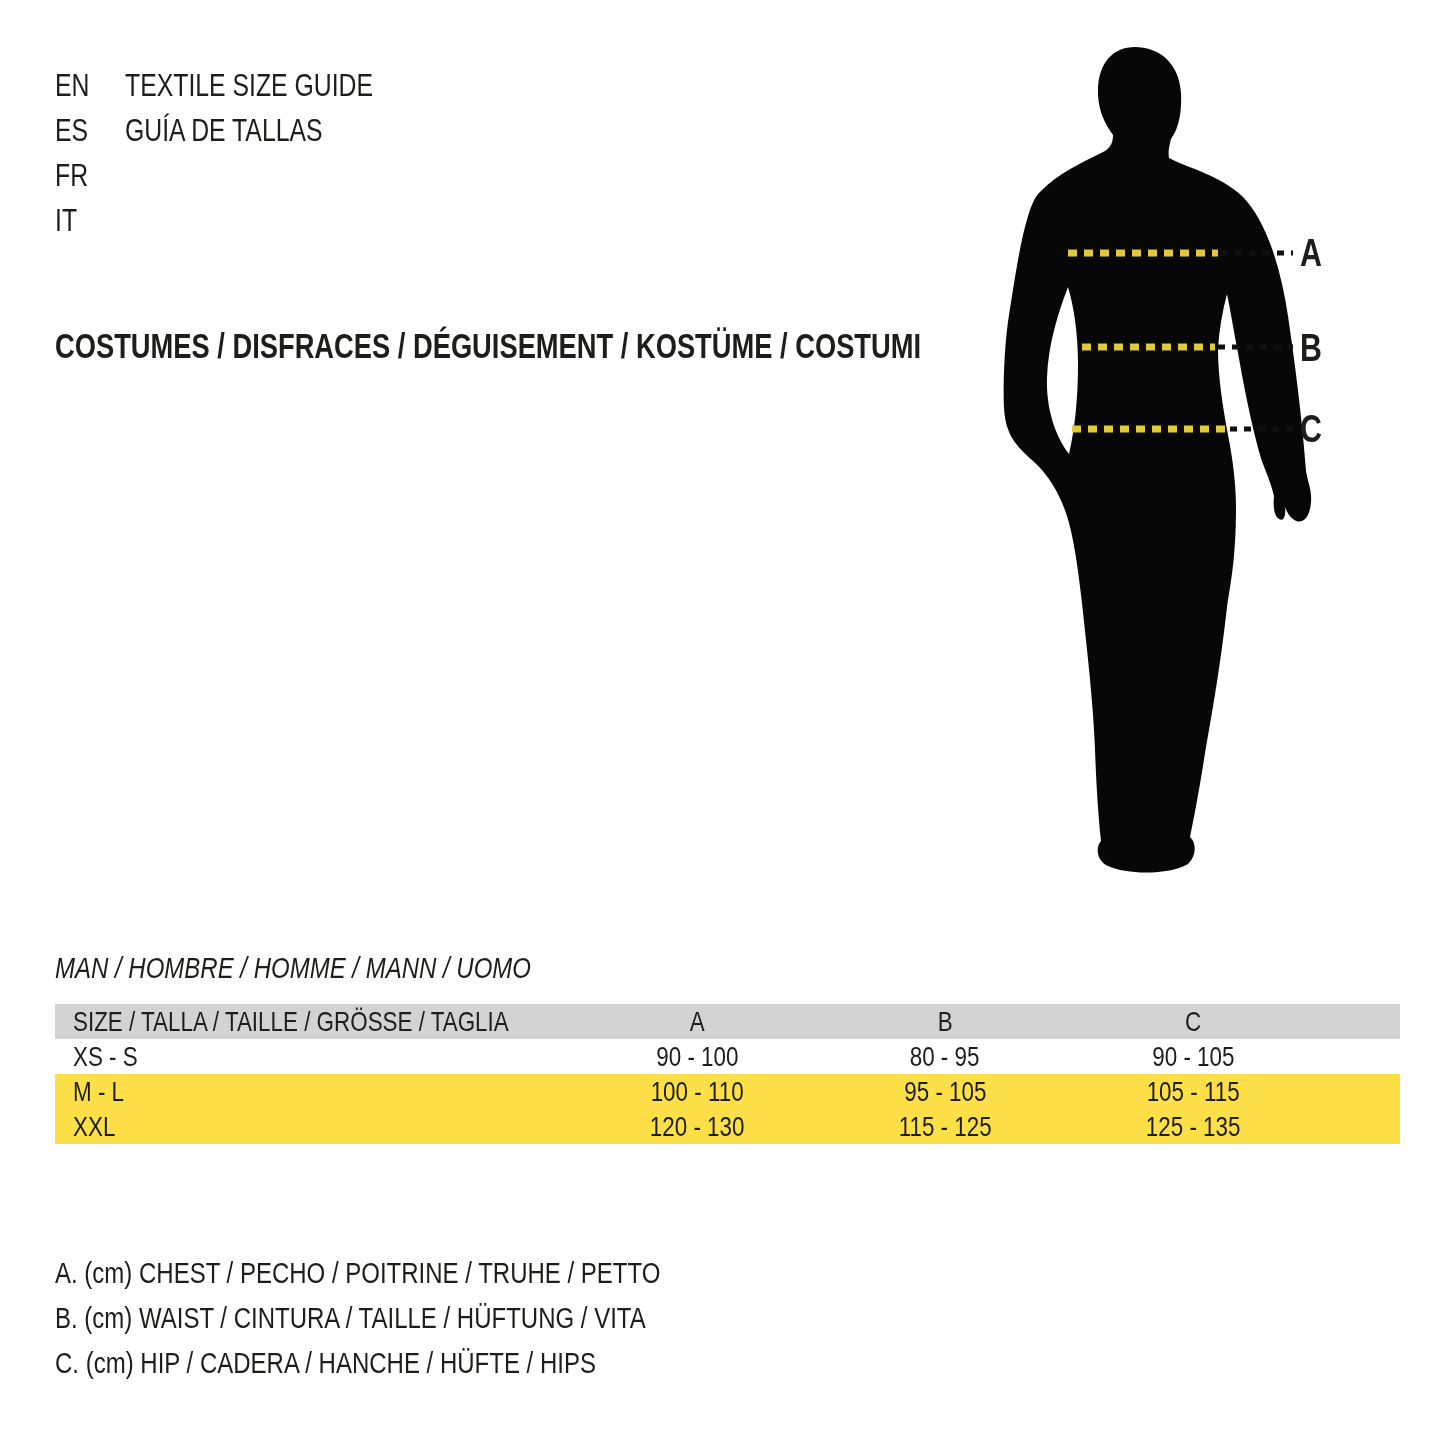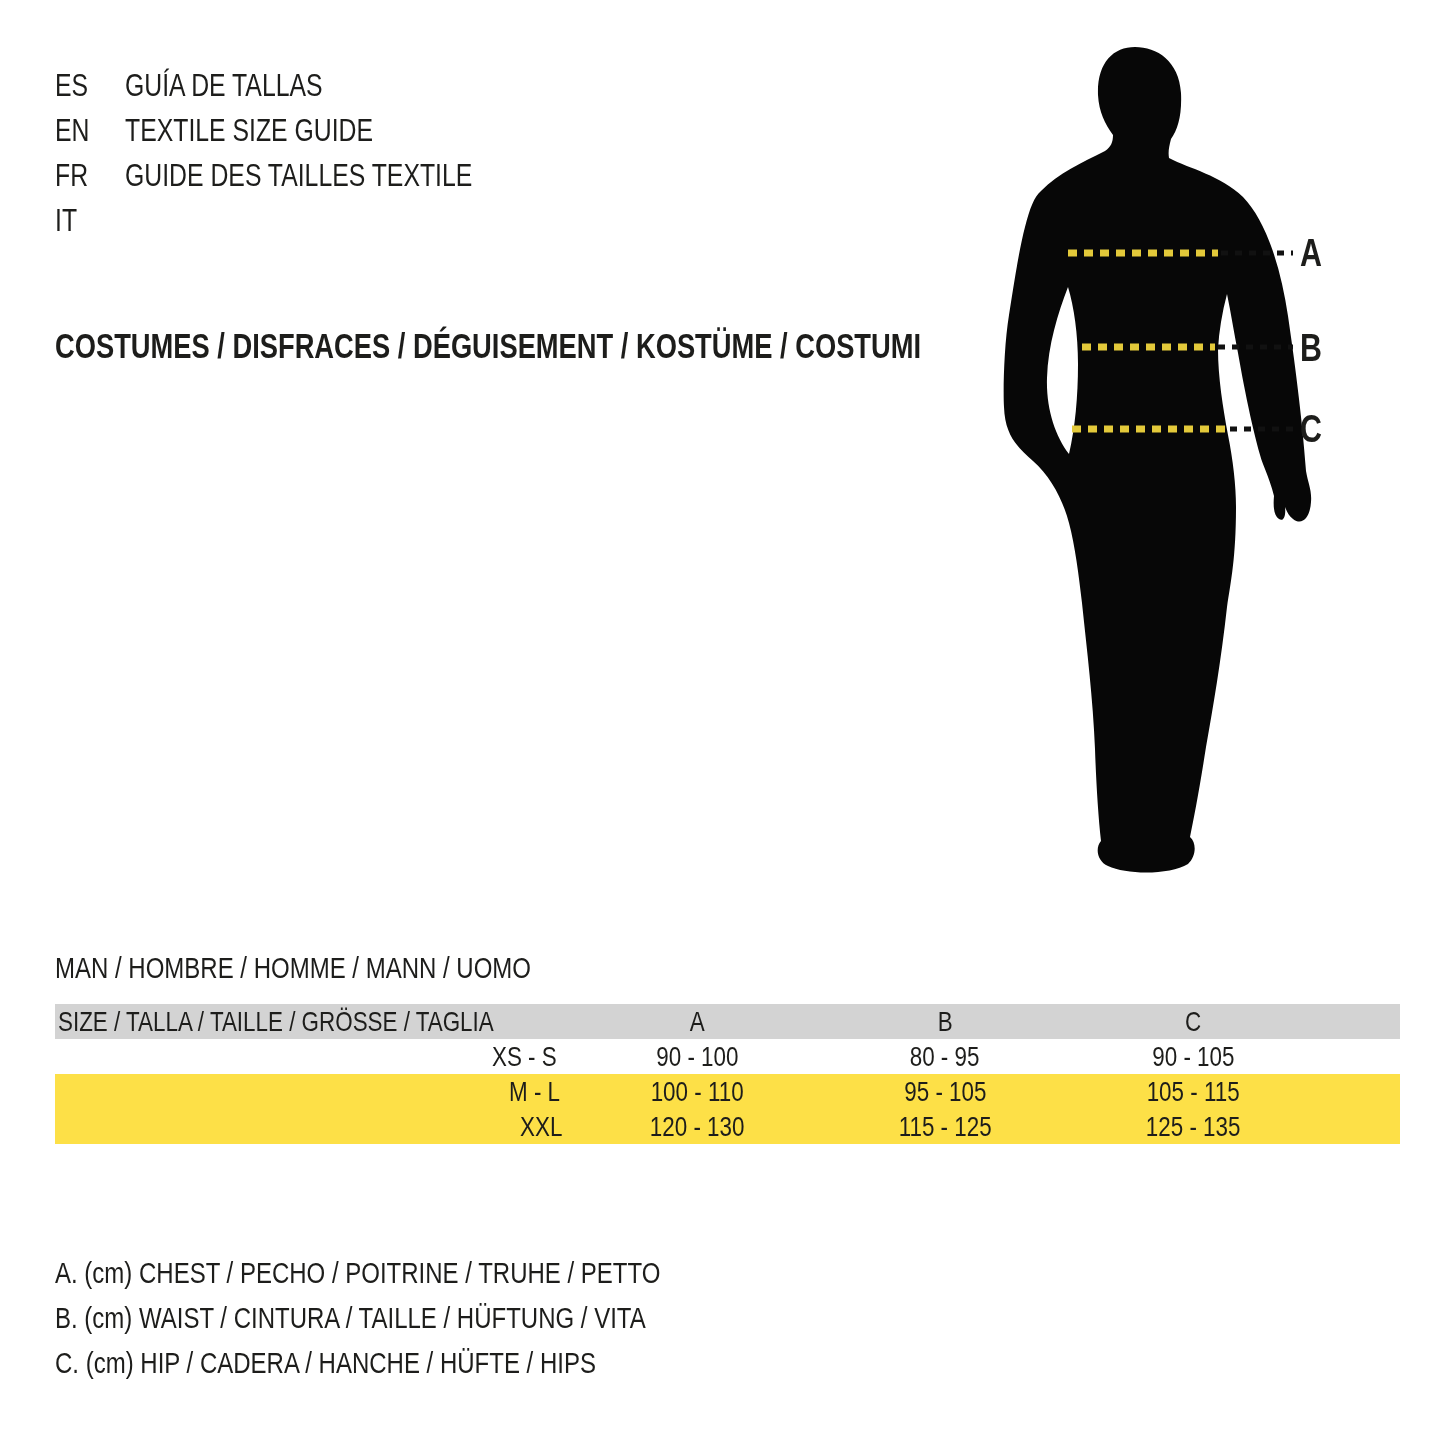--- a/index.html
+++ b/index.html
@@ -21,51 +21,50 @@
 
   
   .figure-wrap { position:absolute; left:985px; top:45px; width:330px; height:835px; }
   .figure-wrap svg { display:block; width:330px; height:835px; }
   .measure-label { position:absolute; font-size:38px; font-weight:700; line-height:38px; }
   .label-a { left:1300px; top:234px; }
   .label-b { left:1300px; top:329px; }
   .label-c { left:1300px; top:410px; }
 
   
-  .section-title { position:absolute; left:55px; top:951px; font-size:30px; }
+  .section-title { position:absolute; left:55px; top:951px; font-size:30px;font-style:italic; }
 
   
   .size-table { position:absolute; left:55px; top:1004px; width:1345px; font-size:28px; }
   .t-row { display:grid; grid-template-columns:518px 248px 248px 248px 1fr; height:35px; align-items:center; }
   .t-row.header { background:#d3d3d3; }
   .t-row.alt { background:#fde047; }
-  .t-cell-size { text-align:right; padding-left:3px; }
+  .t-cell-size { text-align:left; padding-left:18px; }
   .t-cell-num { text-align:center; }
 
   
   .footnotes { position:absolute; left:55px; top:1245px; font-size:30px; }
   .footnote-line { height:45px; display:flex; align-items:flex-end; }
 </style>
 </head>
 <body>
 
 <div class="page">
 
   <div class="lang-list">
     <div class="lang-row">
+      <span class="lang-code"><span class="cond">EN</span></span>
+      <span><span class="cond">TEXTILE SIZE GUIDE</span></span>
+    </div>
+    <div class="lang-row">
       <span class="lang-code"><span class="cond">ES</span></span>
       <span><span class="cond">GUÍA DE TALLAS</span></span>
     </div>
     <div class="lang-row">
-      <span class="lang-code"><span class="cond">EN</span></span>
-      <span><span class="cond">TEXTILE SIZE GUIDE</span></span>
-    </div>
-    <div class="lang-row">
       <span class="lang-code"><span class="cond">FR</span></span>
-      <span><span class="cond">GUIDE DES TAILLES TEXTILE</span></span>
     </div>
     <div class="lang-row">
       <span class="lang-code"><span class="cond">IT</span></span>
     </div>
   </div>
 
   <div class="category-title">
     <span class="cond" style="transform:scaleX(0.78);">COSTUMES / DISFRACES / DÉGUISEMENT / KOSTÜME / COSTUMI</span>
   </div>
 

